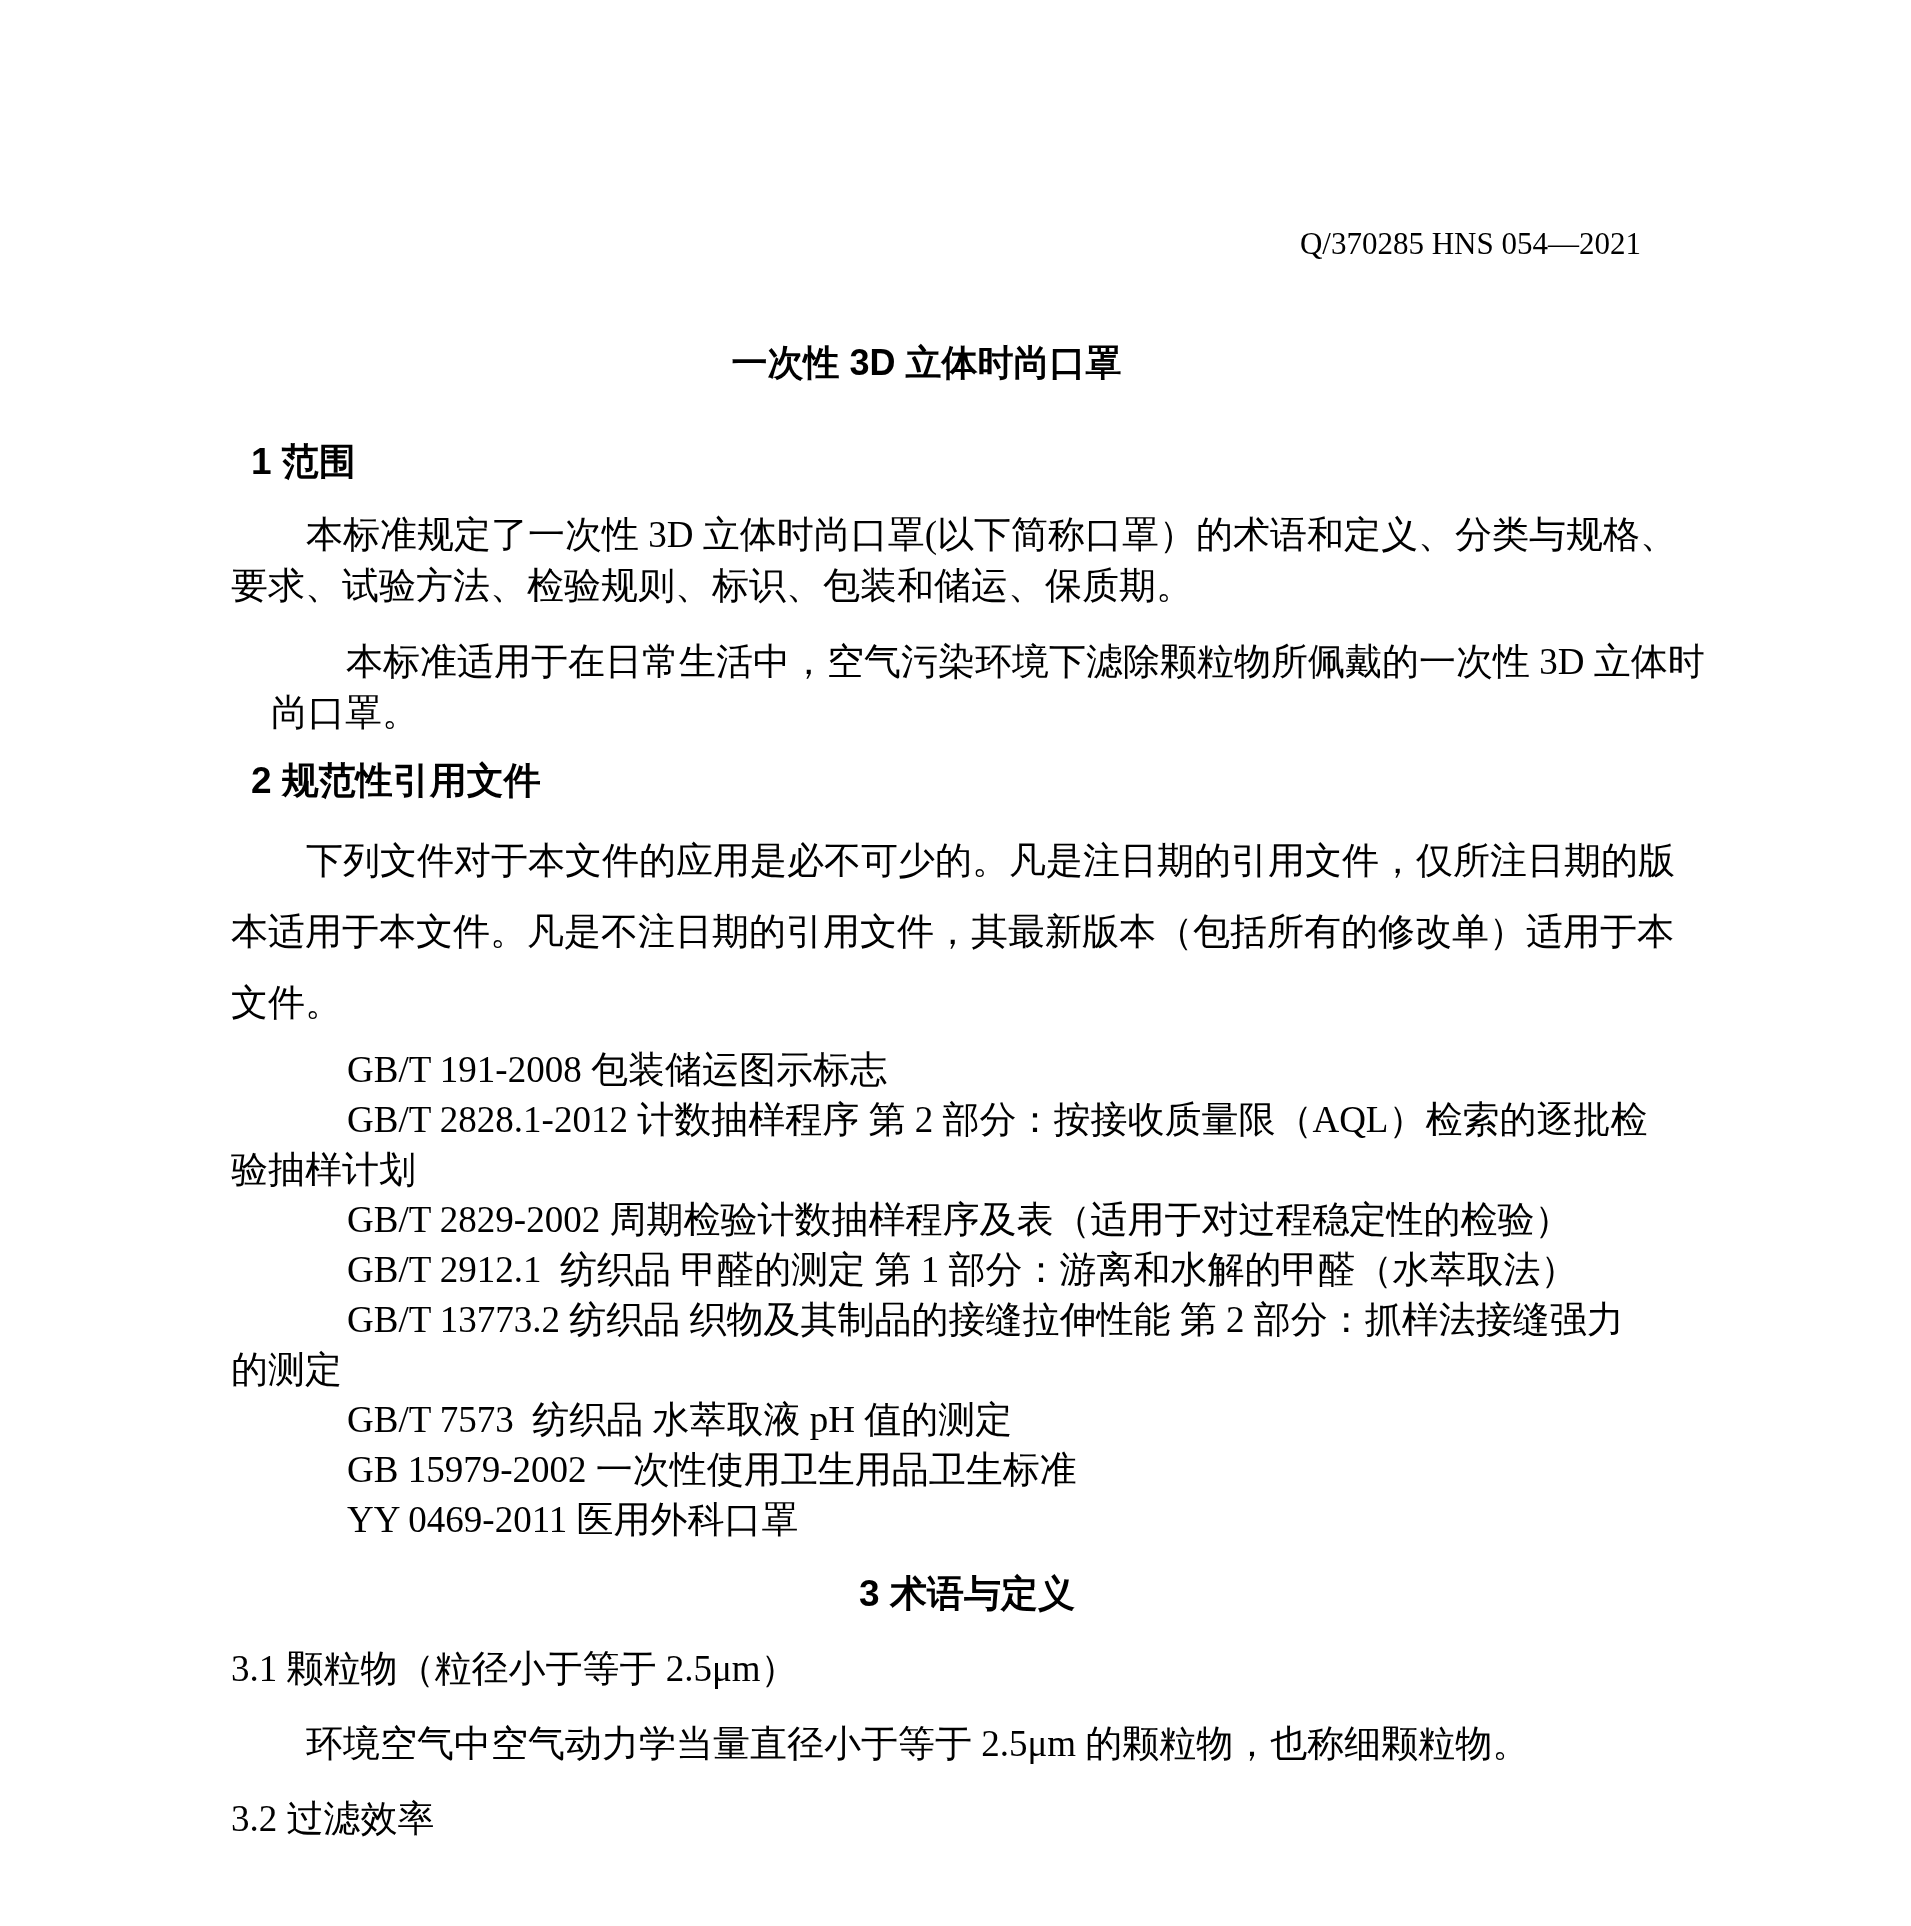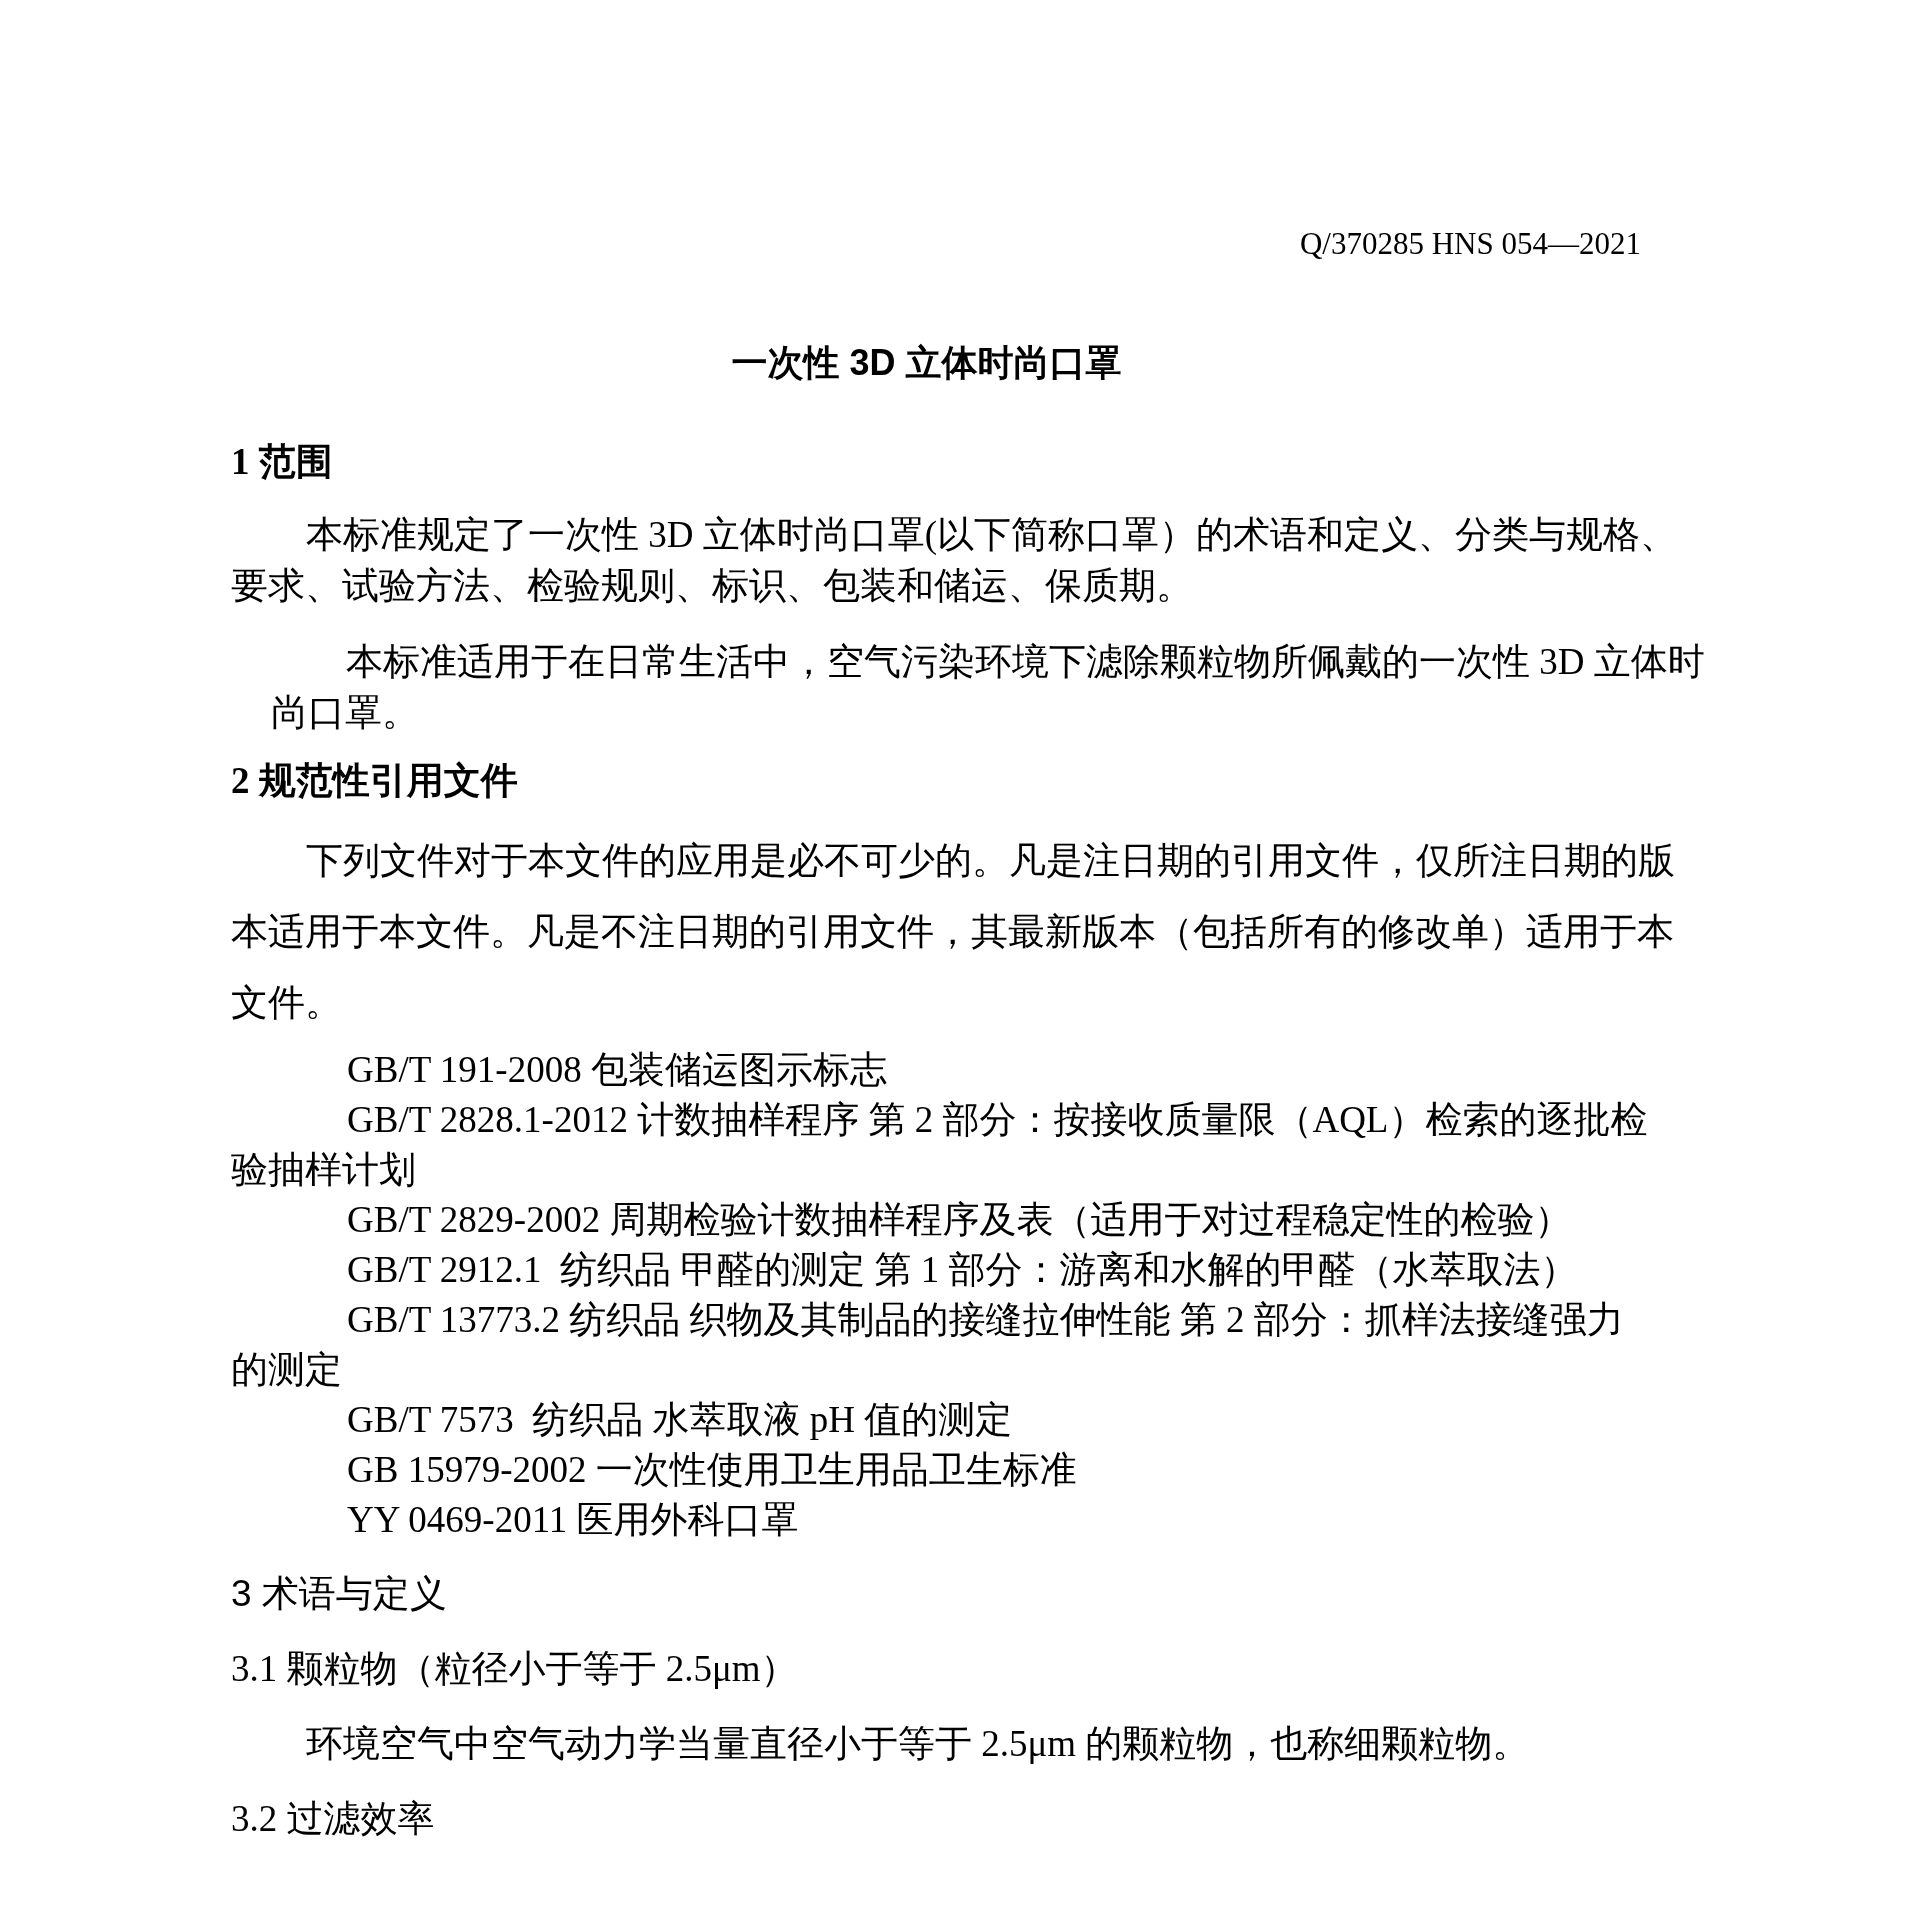--- a/index.html
+++ b/index.html
@@ -38,25 +38,26 @@
     text-align: center;
     padding-right: 81px;
     font-size: 36px;
     line-height: 65px;
     font-weight: bold;
     font-family: Liberation Sans, sans-serif;
     white-space: pre;
   }
   
   .sec-h {
-    font-family: Liberation Serif, serif;
+    font-family: Liberation Sans, sans-serif;
     font-weight: bold;
     font-size: 37px;
     line-height: 54px;
     white-space: pre;
+    margin-left: 20px;
   }
   .mt-h1 { margin-top: 40px; }
   .mt-h2 { margin-top: 16px; }
   
   .line {
     font-size: 37px;
     line-height: 51px;
     white-space: pre;
   }
   .ind { text-indent: 75px; }
@@ -71,21 +72,22 @@
   .refs .line.cont { text-indent: 0; }
   
   .clauses { margin-top: 11.6px; }
   .row {
     font-size: 37px;
     line-height: 75px;
     white-space: pre;
   }
   .row.h {
     font-family: "Liberation Sans", "DejaVu Sans", sans-serif;
-    font-weight: normal;
+    font-weight: bold;
+    text-align: center;
   }
   .row.def { text-indent: 75px; }
 </style>
 </head>
 <body>
 
 <div class="page">
 
   <div class="doc-code-row">Q/370285 HNS 054—2021</div>
 

